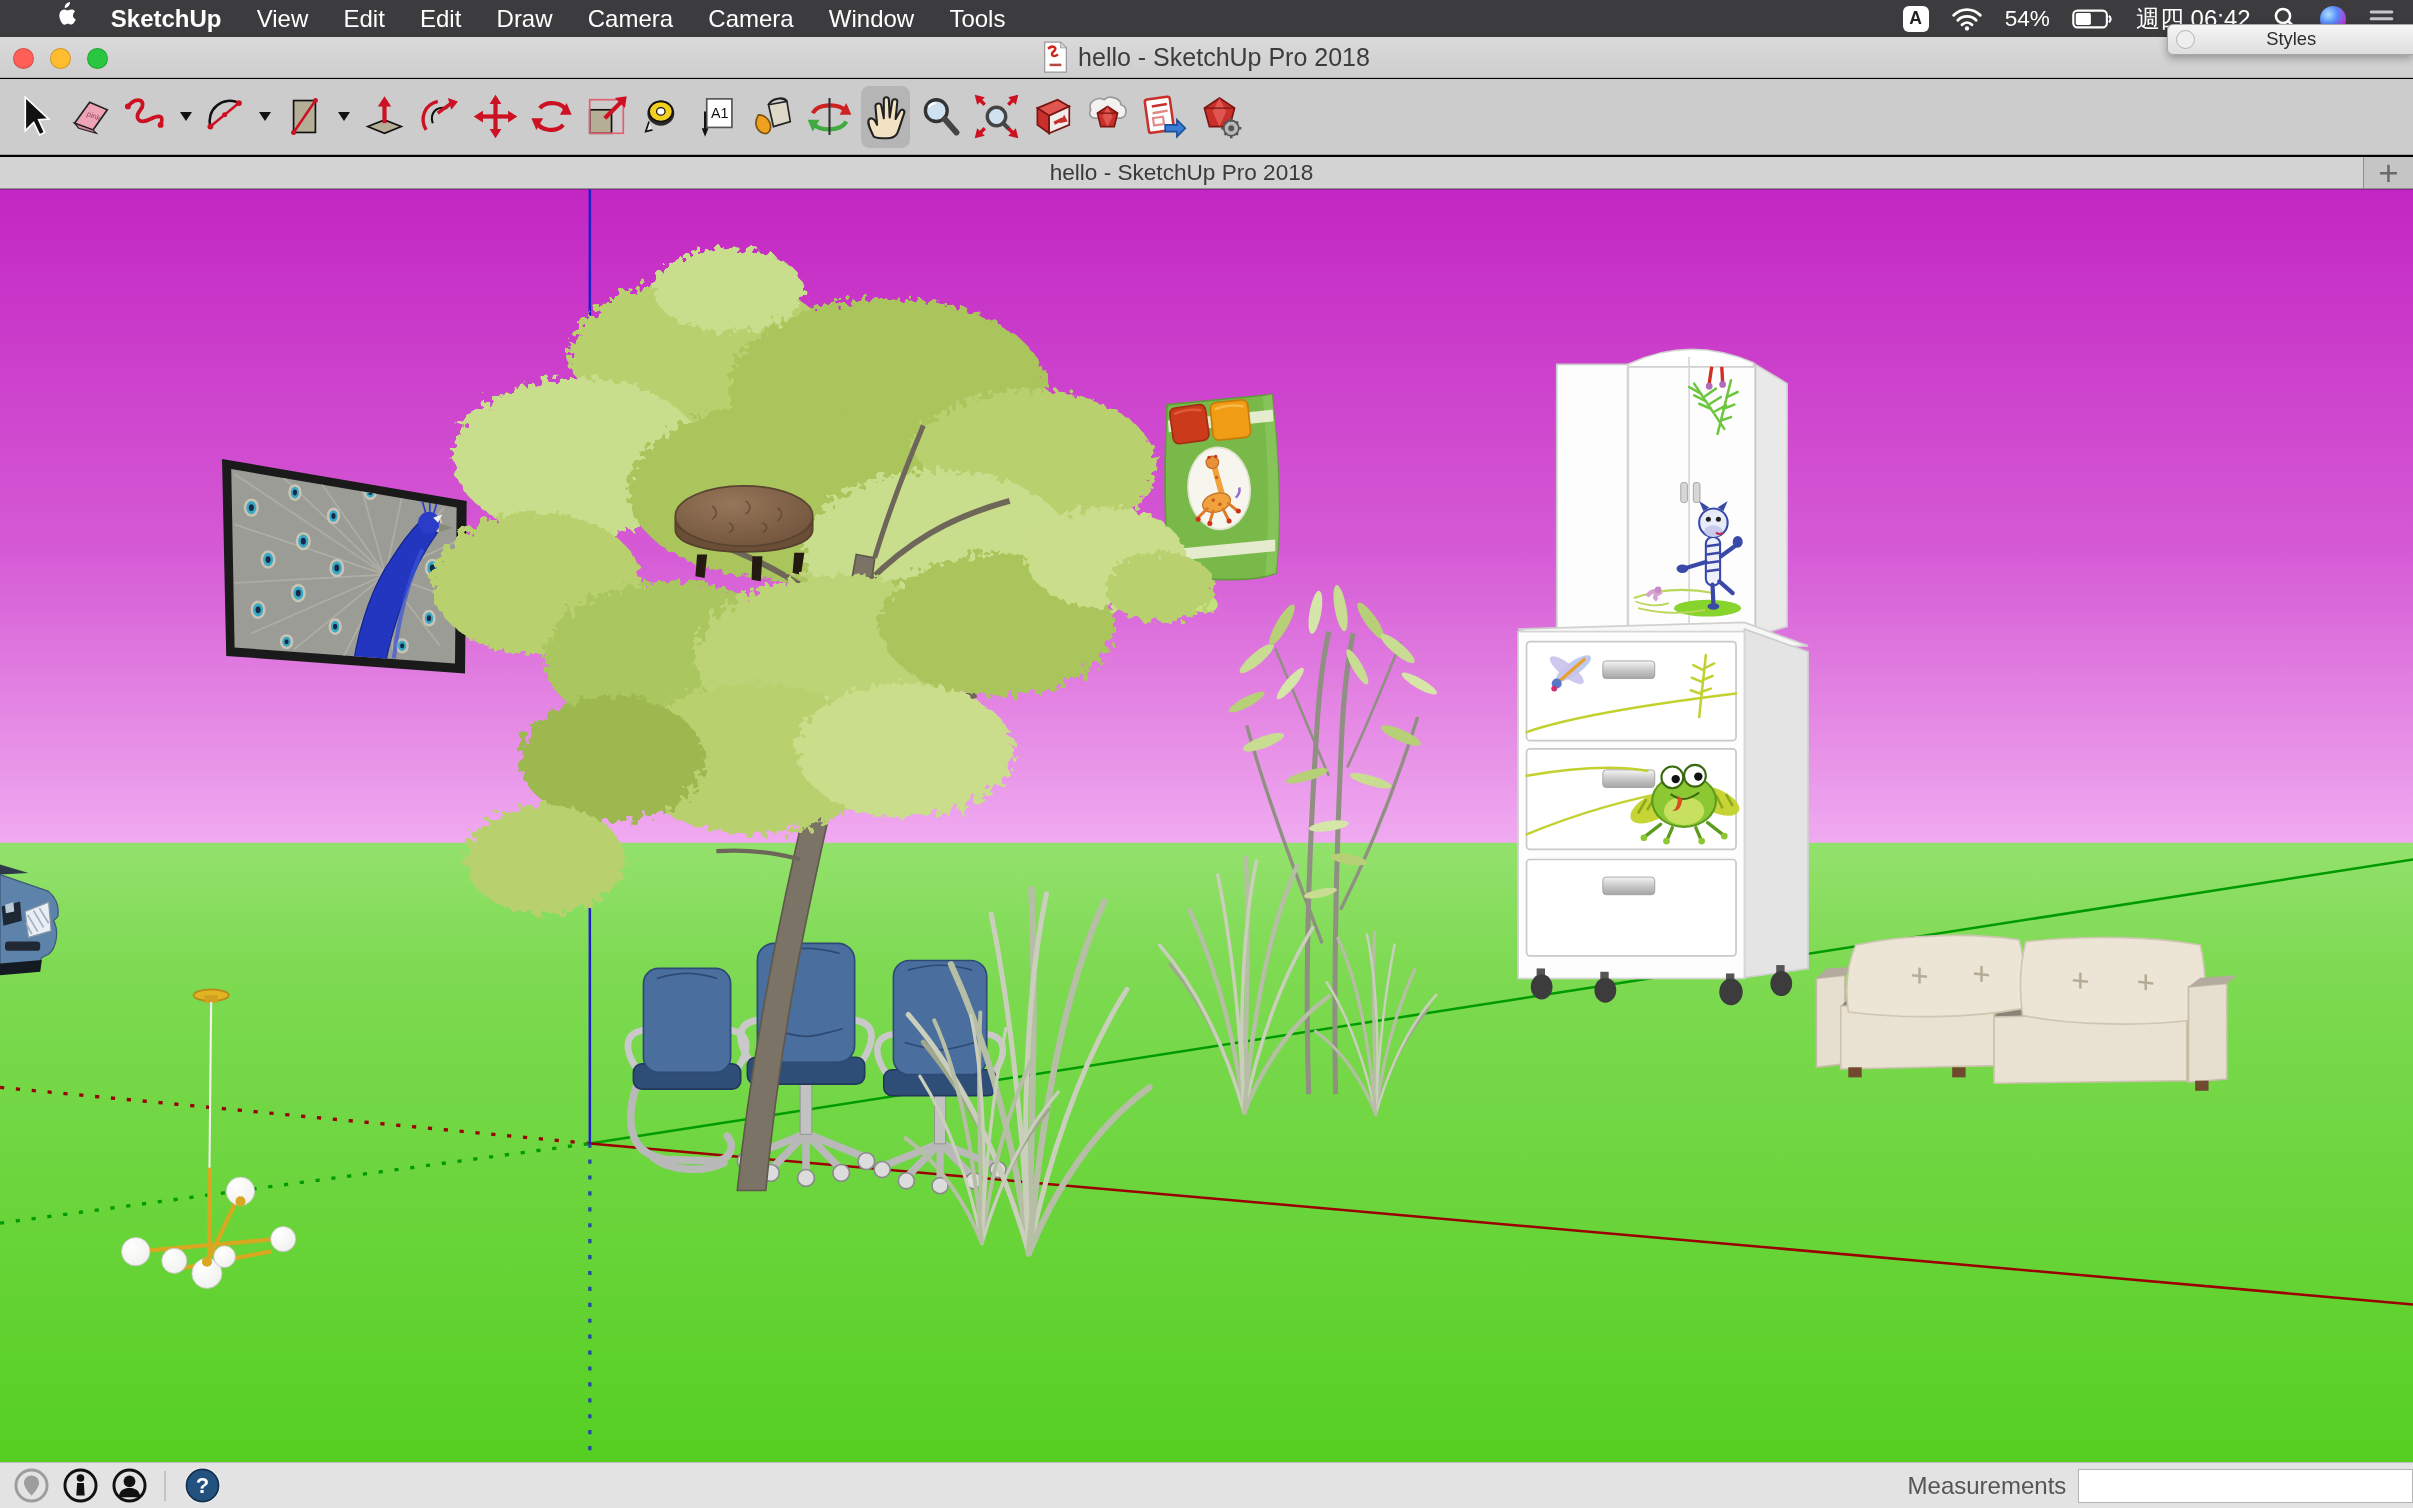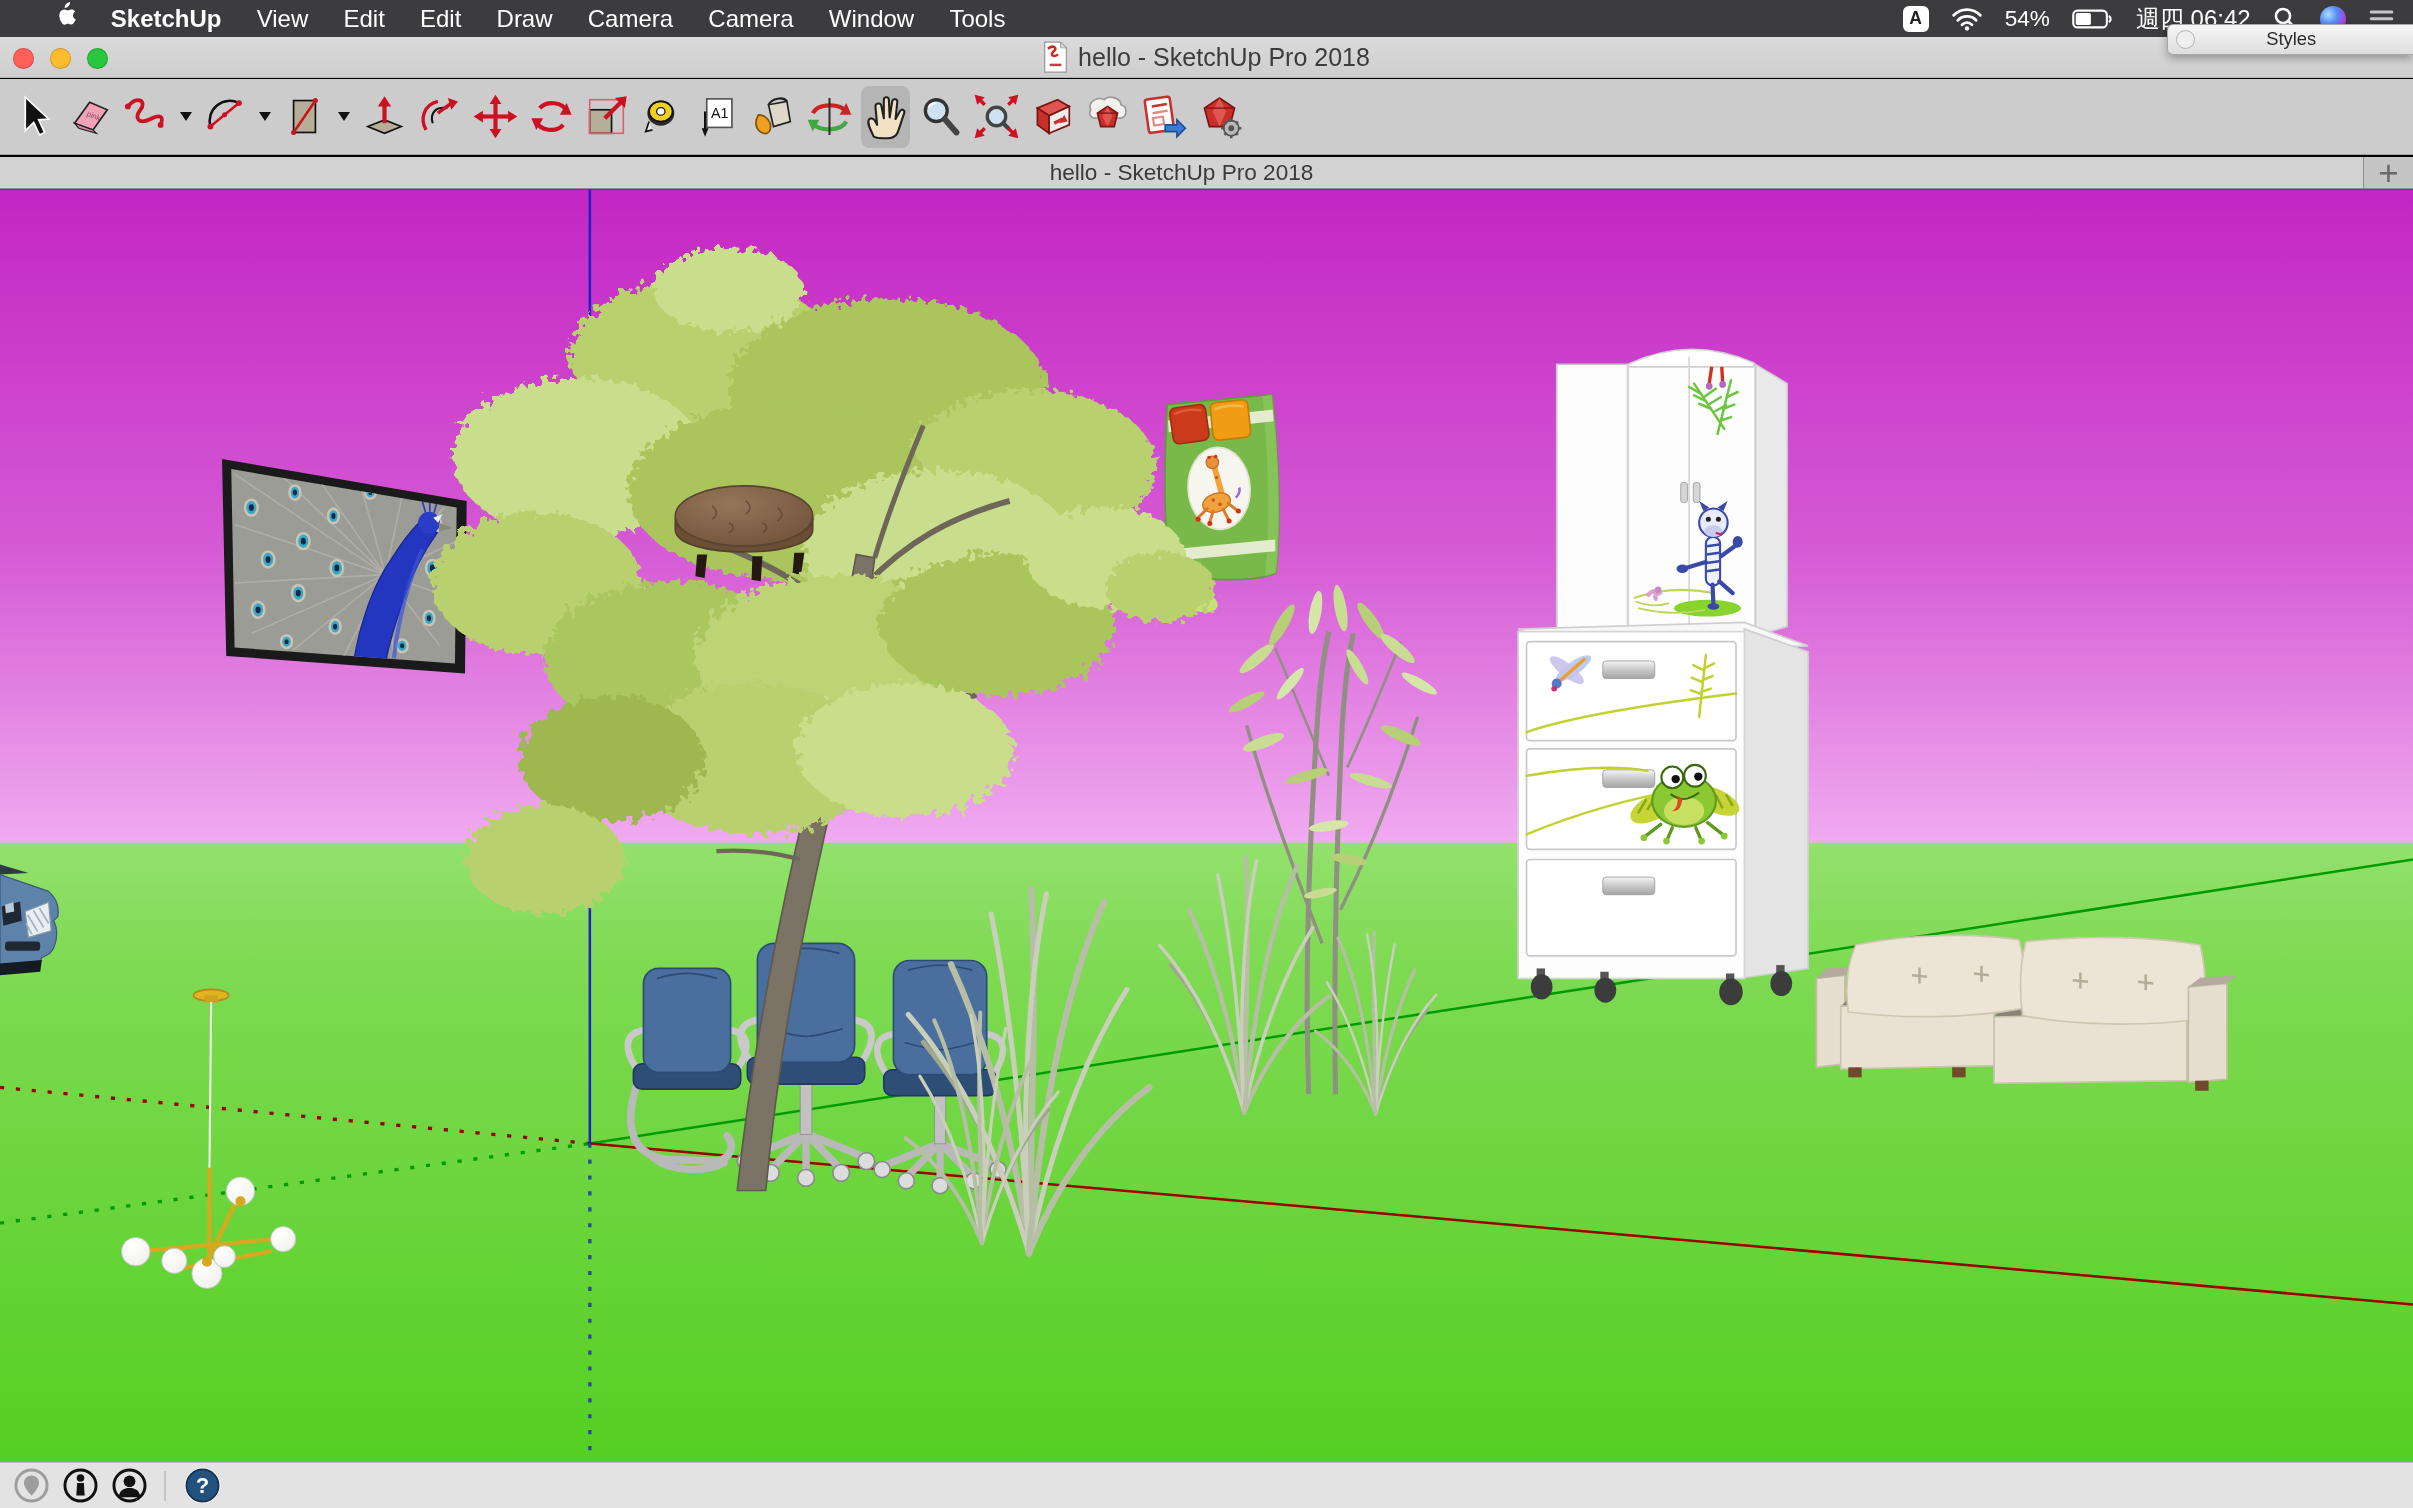--- a/index.html
+++ b/index.html
@@ -922,16 +922,20 @@
         <circle cx="22" cy="17" r="7" fill="#111"></circle>
         <path d="M9,36 C10,28 15,25 22,25 C29,25 34,28 35,36 Z" fill="#111"></path>
       </svg>
       <span class="sb-div"></span>
       <svg width="39" height="39" viewBox="0 0 46 46">
         <circle cx="23" cy="23" r="21" fill="#fff"></circle>
         <circle cx="23" cy="23" r="19" fill="#24527f" stroke="#16314d" stroke-width="2"></circle>
         <text x="23" y="32" text-anchor="middle" font-size="26" font-weight="bold" fill="#fff" font-family="Liberation Sans,sans-serif">?</text>
       </svg>
     </div>
+    <div class="sb-right">
+      <span class="sb-label">Measurements</span>
+      <input class="sb-input" type="text" value="" style="">
+    </div>
   </div>
 
 </div>
 
 
 </body></html>

